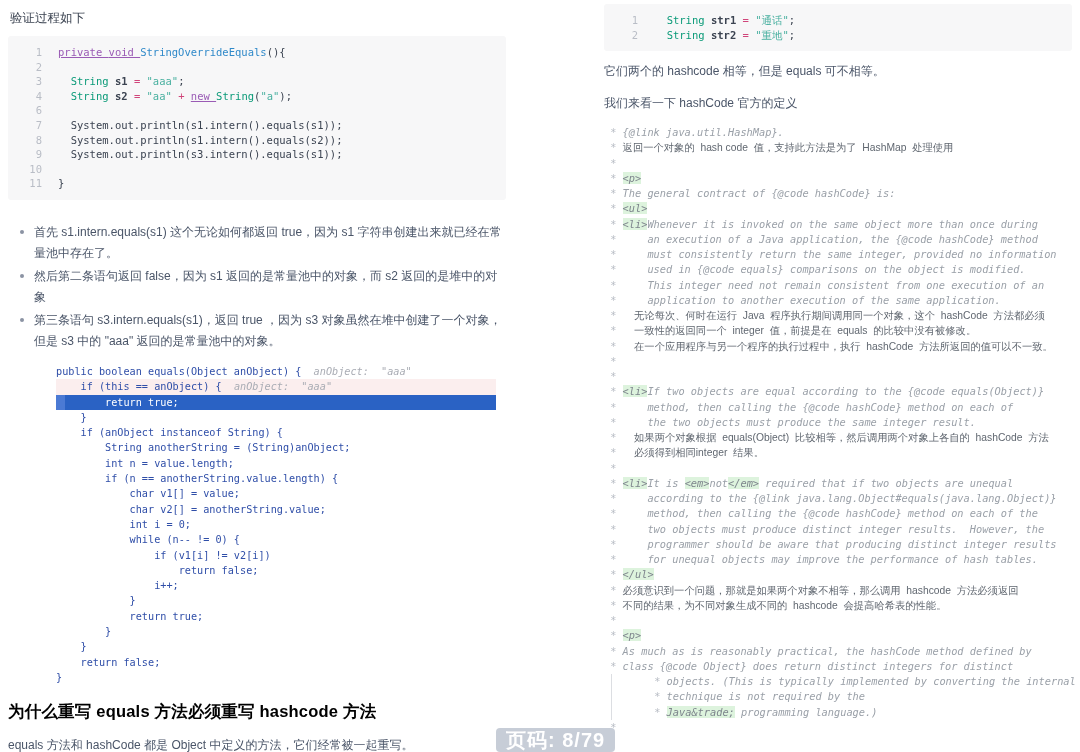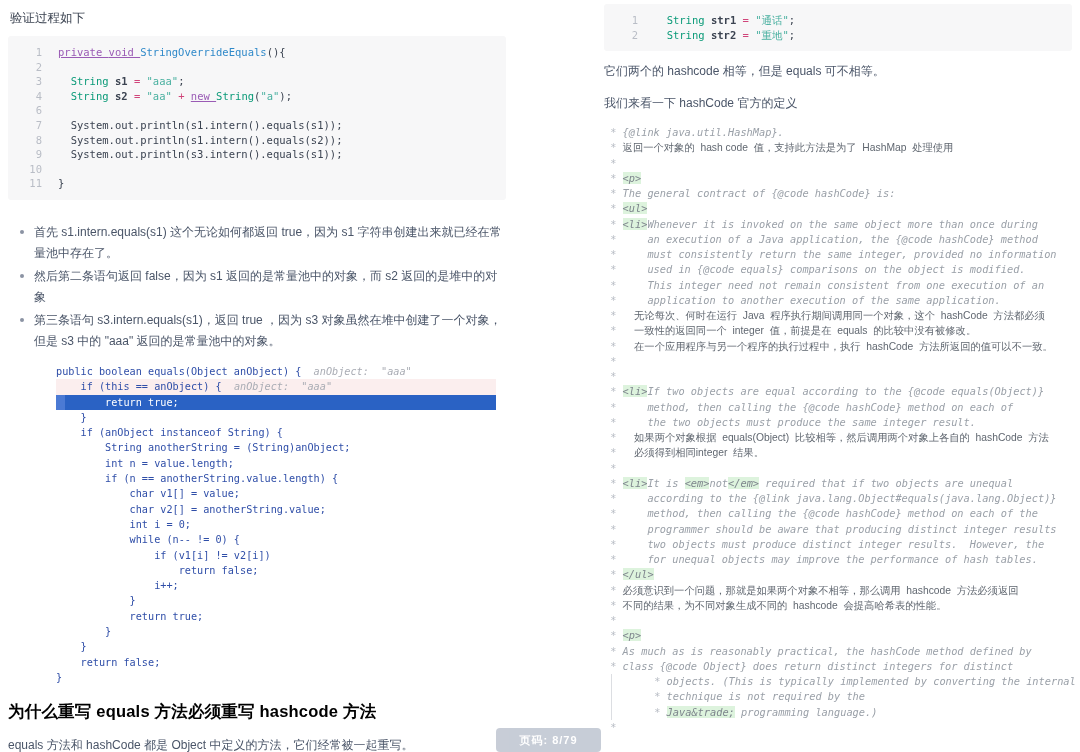--- a/index.html
+++ b/index.html
@@ -167,21 +167,21 @@
   
   .page-pill {
     position: absolute;
     left: 496px;
     top: 728px;
     min-width: 105px;
     height: 24px;
     background: #c3c9d4;
     border-radius: 4px;
     color: #ffffff;
-    font-size: 11px;
+    font-size: 20px;
     font-weight: bold;
     letter-spacing: 1px;
     display: flex;
     align-items: center;
     justify-content: center;
     padding: 0 10px;
     opacity: .92;
   }
 </style>
 </head>
@@ -273,22 +273,22 @@
         <div class="row"><span class="star"> *</span><span></span></div>
         <div class="row"><span class="star"> * </span><span><span class="tag">&lt;li&gt;</span>If two objects are equal according to the {@code equals(Object)}</span></div>
         <div class="row"><span class="star"> * </span><span>    method, then calling the {@code hashCode} method on each of</span></div>
         <div class="row"><span class="star"> * </span><span>    the two objects must produce the same integer result.</span></div>
         <div class="row"><span class="star"> * </span><span class="cn">    如果两个对象根据  equals(Object)  比较相等，然后调用两个对象上各自的  hashCode  方法</span></div>
         <div class="row"><span class="star"> * </span><span class="cn">    必须得到相同integer  结果。</span></div>
         <div class="row"><span class="star"> *</span><span></span></div>
         <div class="row"><span class="star"> * </span><span><span class="tag">&lt;li&gt;</span>It is <span class="tag">&lt;em&gt;</span>not<span class="tag">&lt;/em&gt;</span> required that if two objects are unequal</span></div>
         <div class="row"><span class="star"> * </span><span>    according to the {@link java.lang.Object#equals(java.lang.Object)}</span></div>
         <div class="row"><span class="star"> * </span><span>    method, then calling the {@code hashCode} method on each of the</span></div>
+        <div class="row"><span class="star"> * </span><span>    two objects must produce distinct integer results.  However, the</span></div>
         <div class="row"><span class="star"> * </span><span>    programmer should be aware that producing distinct integer results</span></div>
-        <div class="row"><span class="star"> * </span><span>    two objects must produce distinct integer results.  However, the</span></div>
         <div class="row"><span class="star"> * </span><span>    for unequal objects may improve the performance of hash tables.</span></div>
         <div class="row"><span class="star"> * </span><span><span class="tag">&lt;/ul&gt;</span></span></div>
         <div class="row"><span class="star"> * </span><span class="cn">必须意识到一个问题，那就是如果两个对象不相等，那么调用  hashcode  方法必须返回</span></div>
         <div class="row"><span class="star"> * </span><span class="cn">不同的结果，为不同对象生成不同的  hashcode  会提高哈希表的性能。</span></div>
         <div class="row"><span class="star"> *</span><span></span></div>
         <div class="row"><span class="star"> * </span><span><span class="tag">&lt;p&gt;</span></span></div>
         <div class="row"><span class="star"> * </span><span>As much as is reasonably practical, the hashCode method defined by</span></div>
         <div class="row"><span class="star"> * </span><span>class {@code Object} does return distinct integers for distinct</span></div>
         <div class="row indented"><span class="star"> * </span><span>objects. (This is typically implemented by converting the internal</span></div>
         <div class="row indented"><span class="star"> * </span><span>technique is not required by the</span></div>

